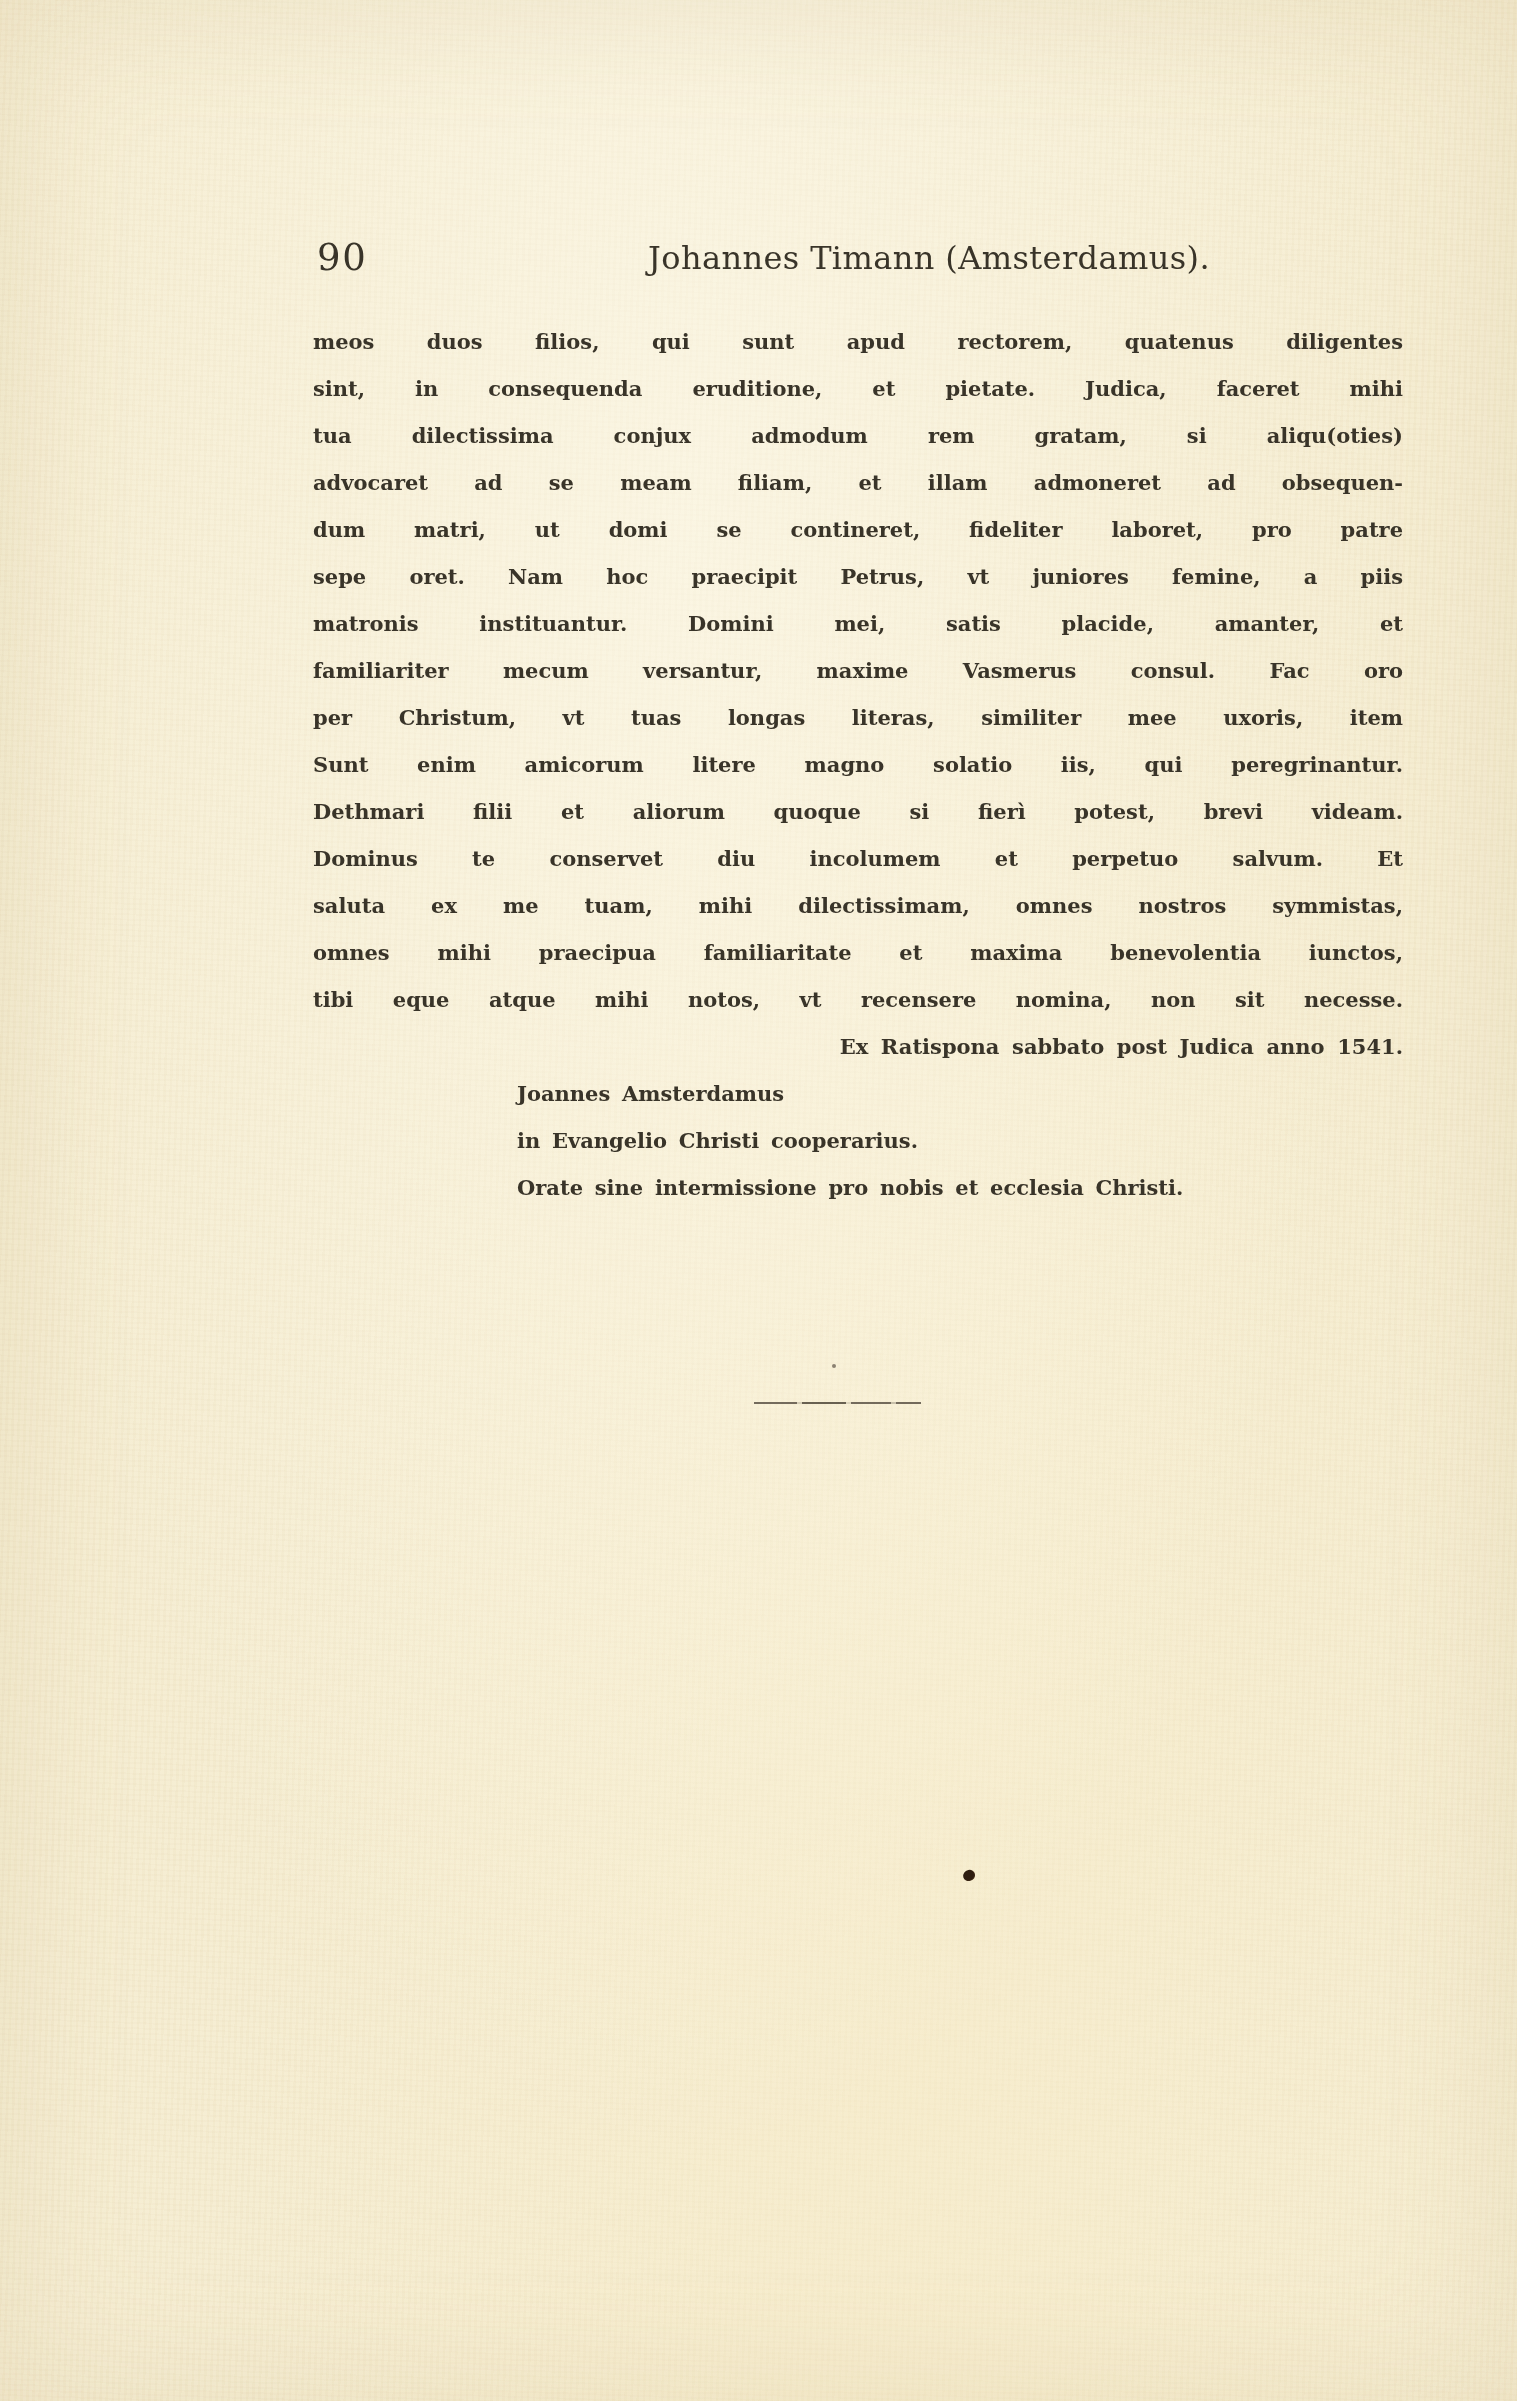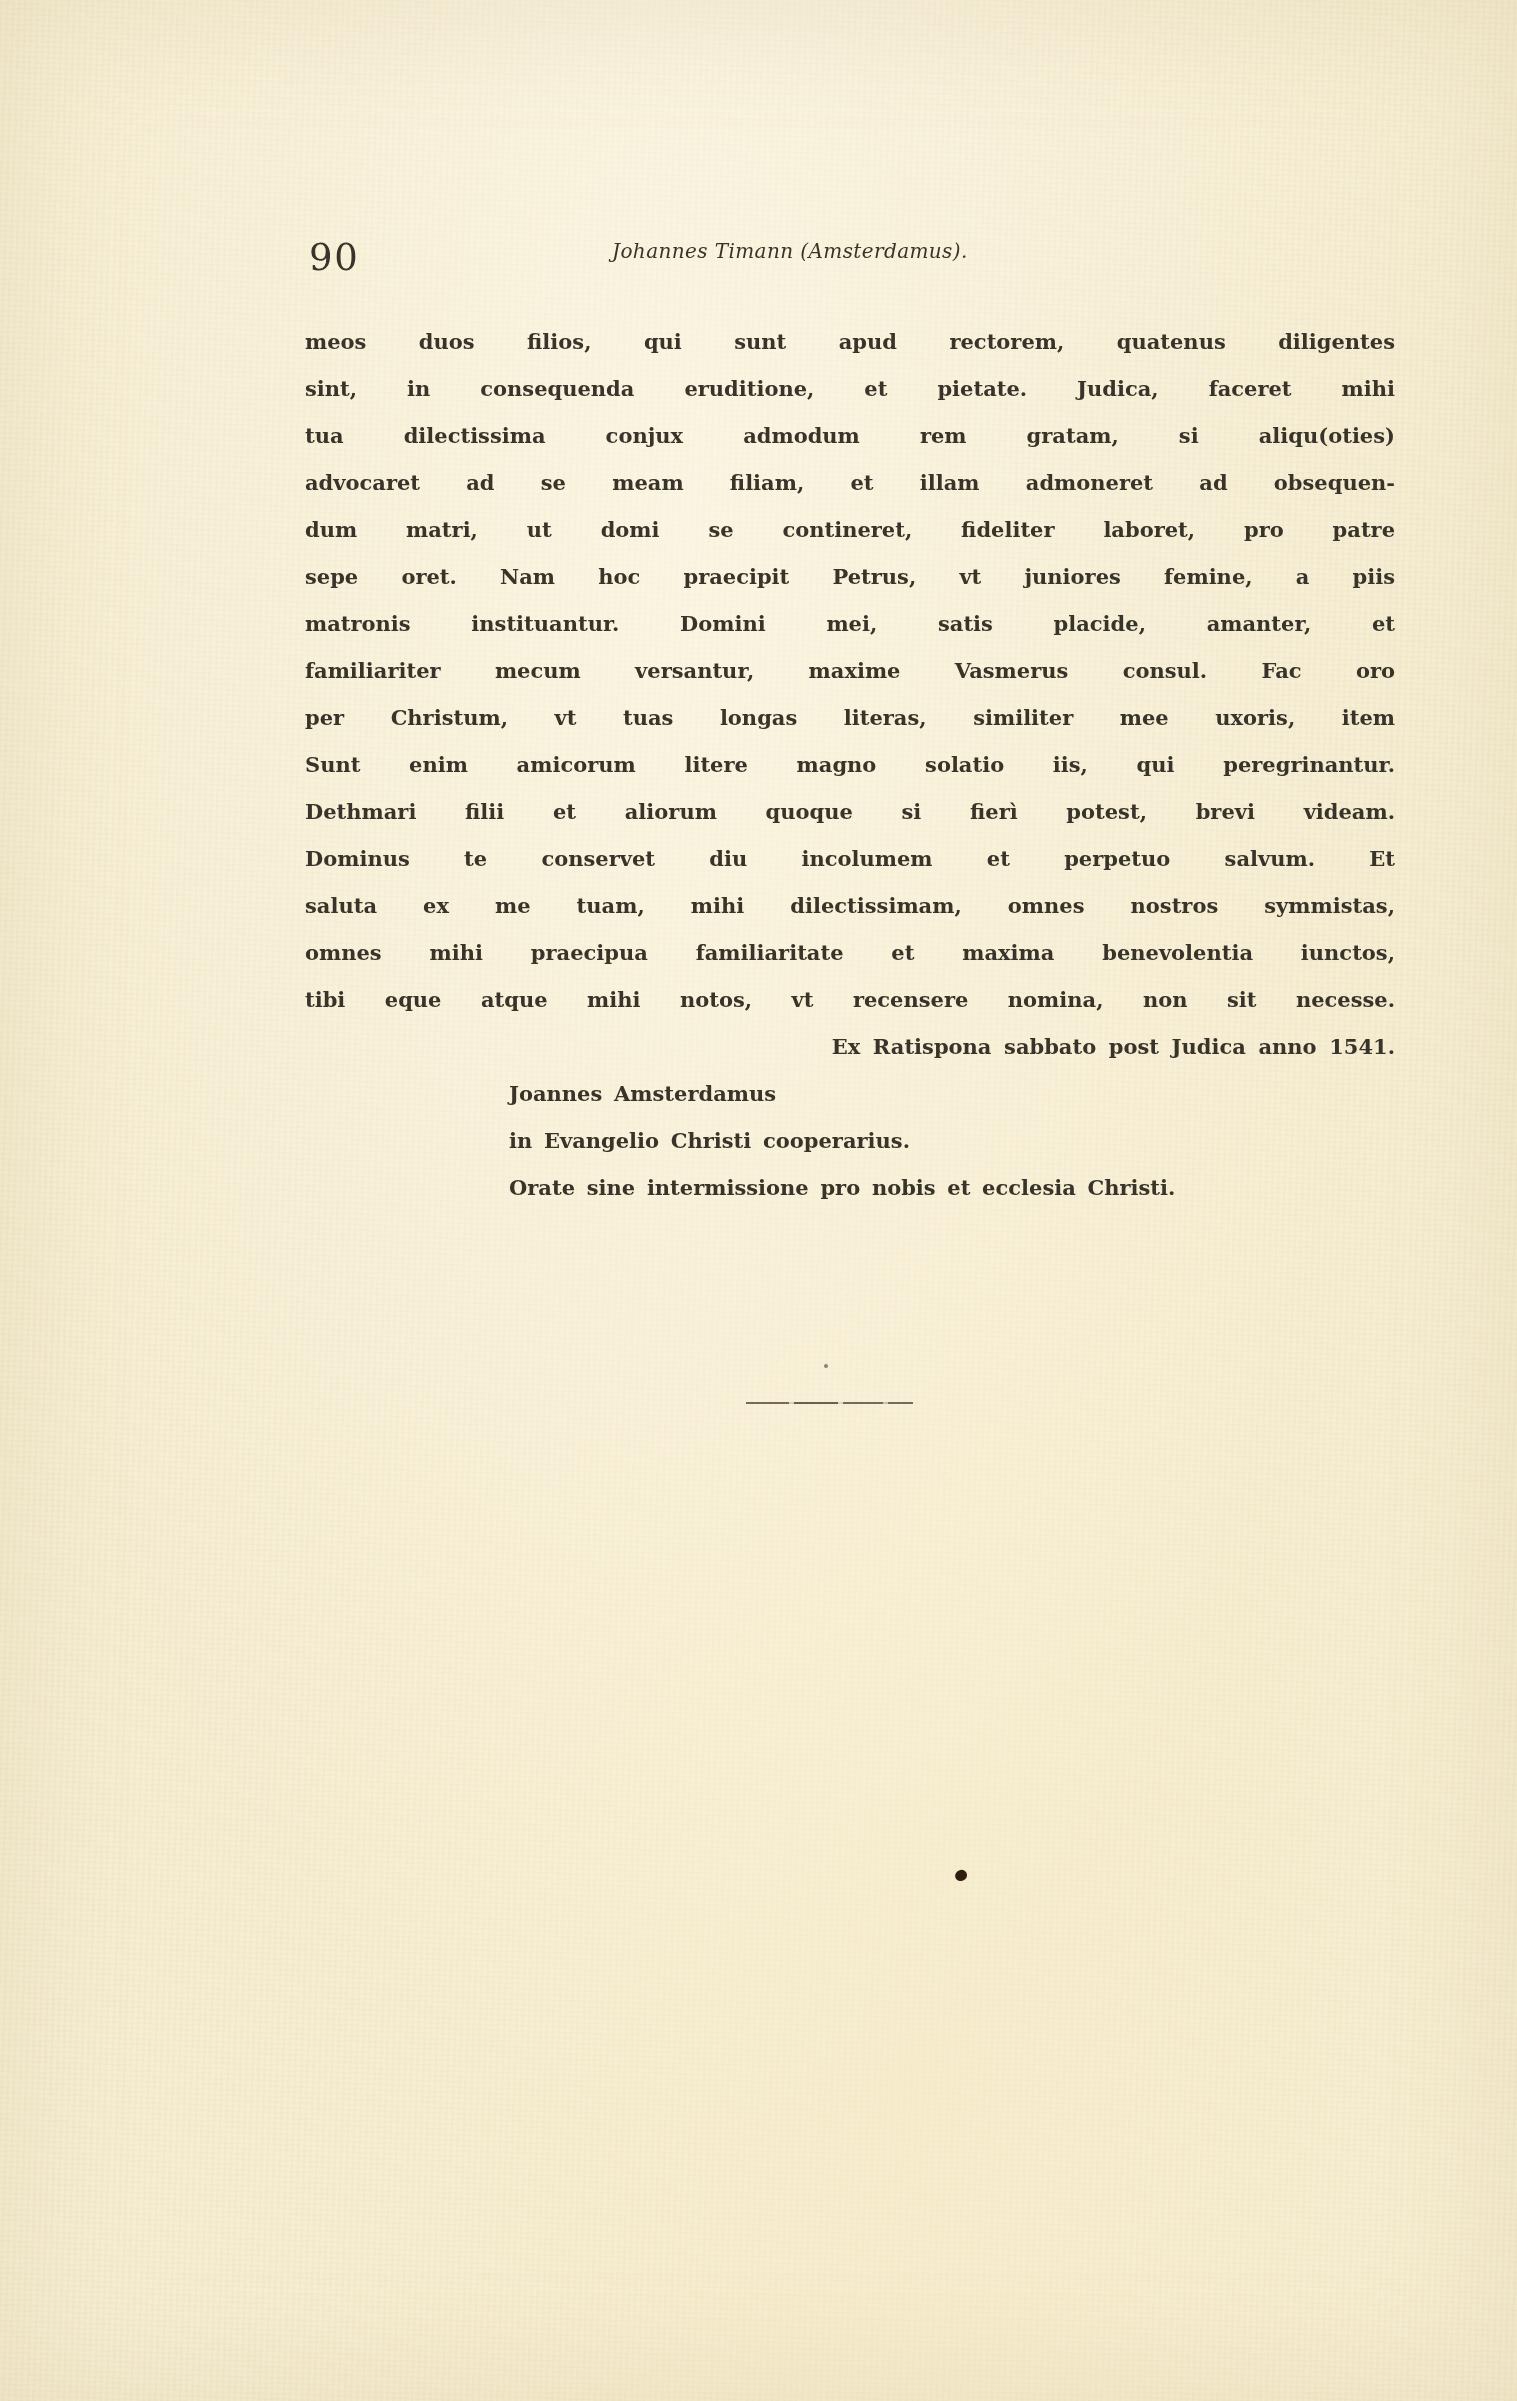--- a/index.html
+++ b/index.html
@@ -9,29 +9,29 @@
     background-image:
       radial-gradient(ellipse at 45% 22%, rgba(255,252,240,0.55), rgba(255,252,240,0) 62%),
       radial-gradient(ellipse at 60% 85%, rgba(248,236,200,0.5), rgba(248,236,200,0) 55%),
       repeating-linear-gradient(92deg, rgba(205,185,140,0.05) 0 2.6px, rgba(255,255,255,0.05) 2.6px 6.1px),
       repeating-linear-gradient(2deg, rgba(190,170,130,0.04) 0 1.8px, rgba(255,255,255,0.03) 1.8px 5.3px);
     box-shadow: inset 0 0 140px rgba(176,148,92,0.14);
     font-family:"DejaVu Serif","Liberation Serif",serif;
     color:#393429;
     -webkit-font-smoothing:antialiased;
   }
-  .page{position:absolute;inset:0;}
+  .page{position:absolute;inset:0;margin-left:8px;}
   
   .page-number{
     position:absolute;left:309px;top:239px;
     font-size:37px;letter-spacing:1.8px;line-height:1;
   }
   .running-header{
-    position:absolute;left:612px;top:240px;
-    font-size:20px;letter-spacing:0.4px;line-height:1.15;white-space:nowrap;font-style:italic;
+    position:absolute;left:640px;top:240px;
+    font-size:32px;letter-spacing:0.4px;line-height:1.15;white-space:nowrap;
   }
   
   .letter{
     position:absolute;left:305px;top:318px;width:1090px;
     font-size:21px;line-height:47px;font-weight:bold;
   }
   .jline{
     text-align:justify;
     text-align-last:justify;
     -moz-text-align-last:justify;

